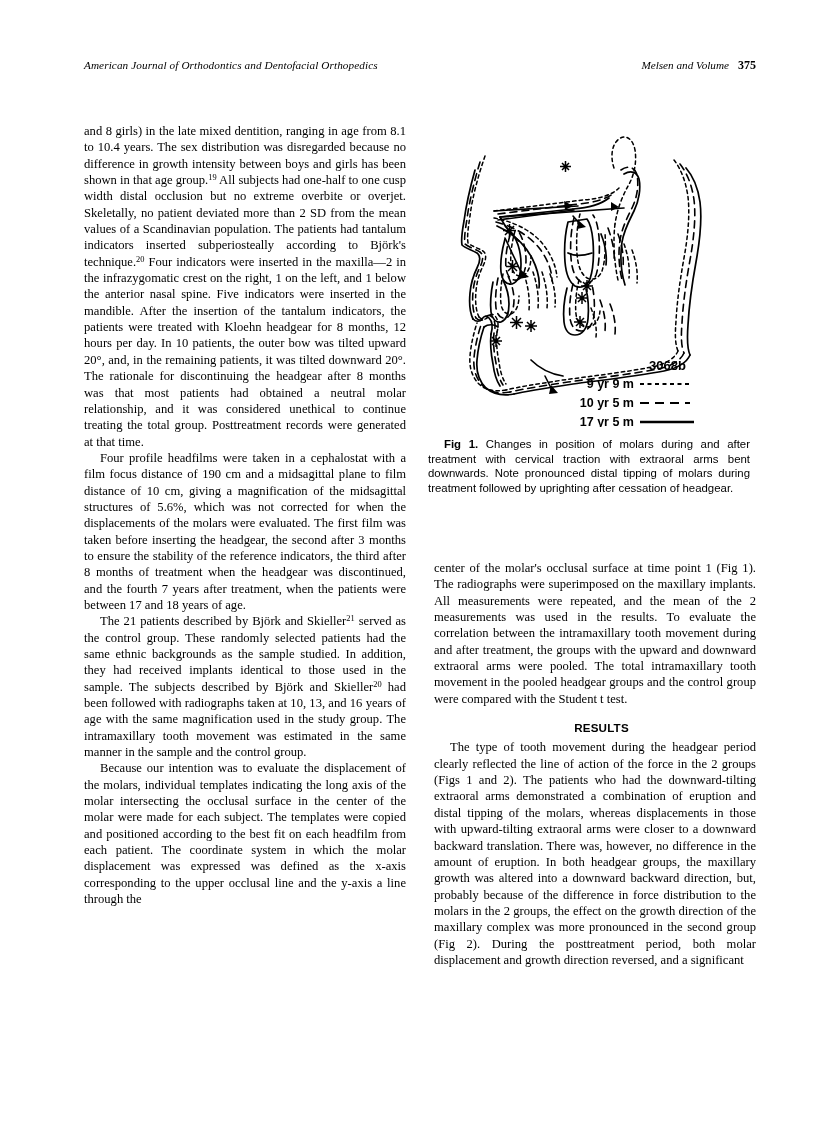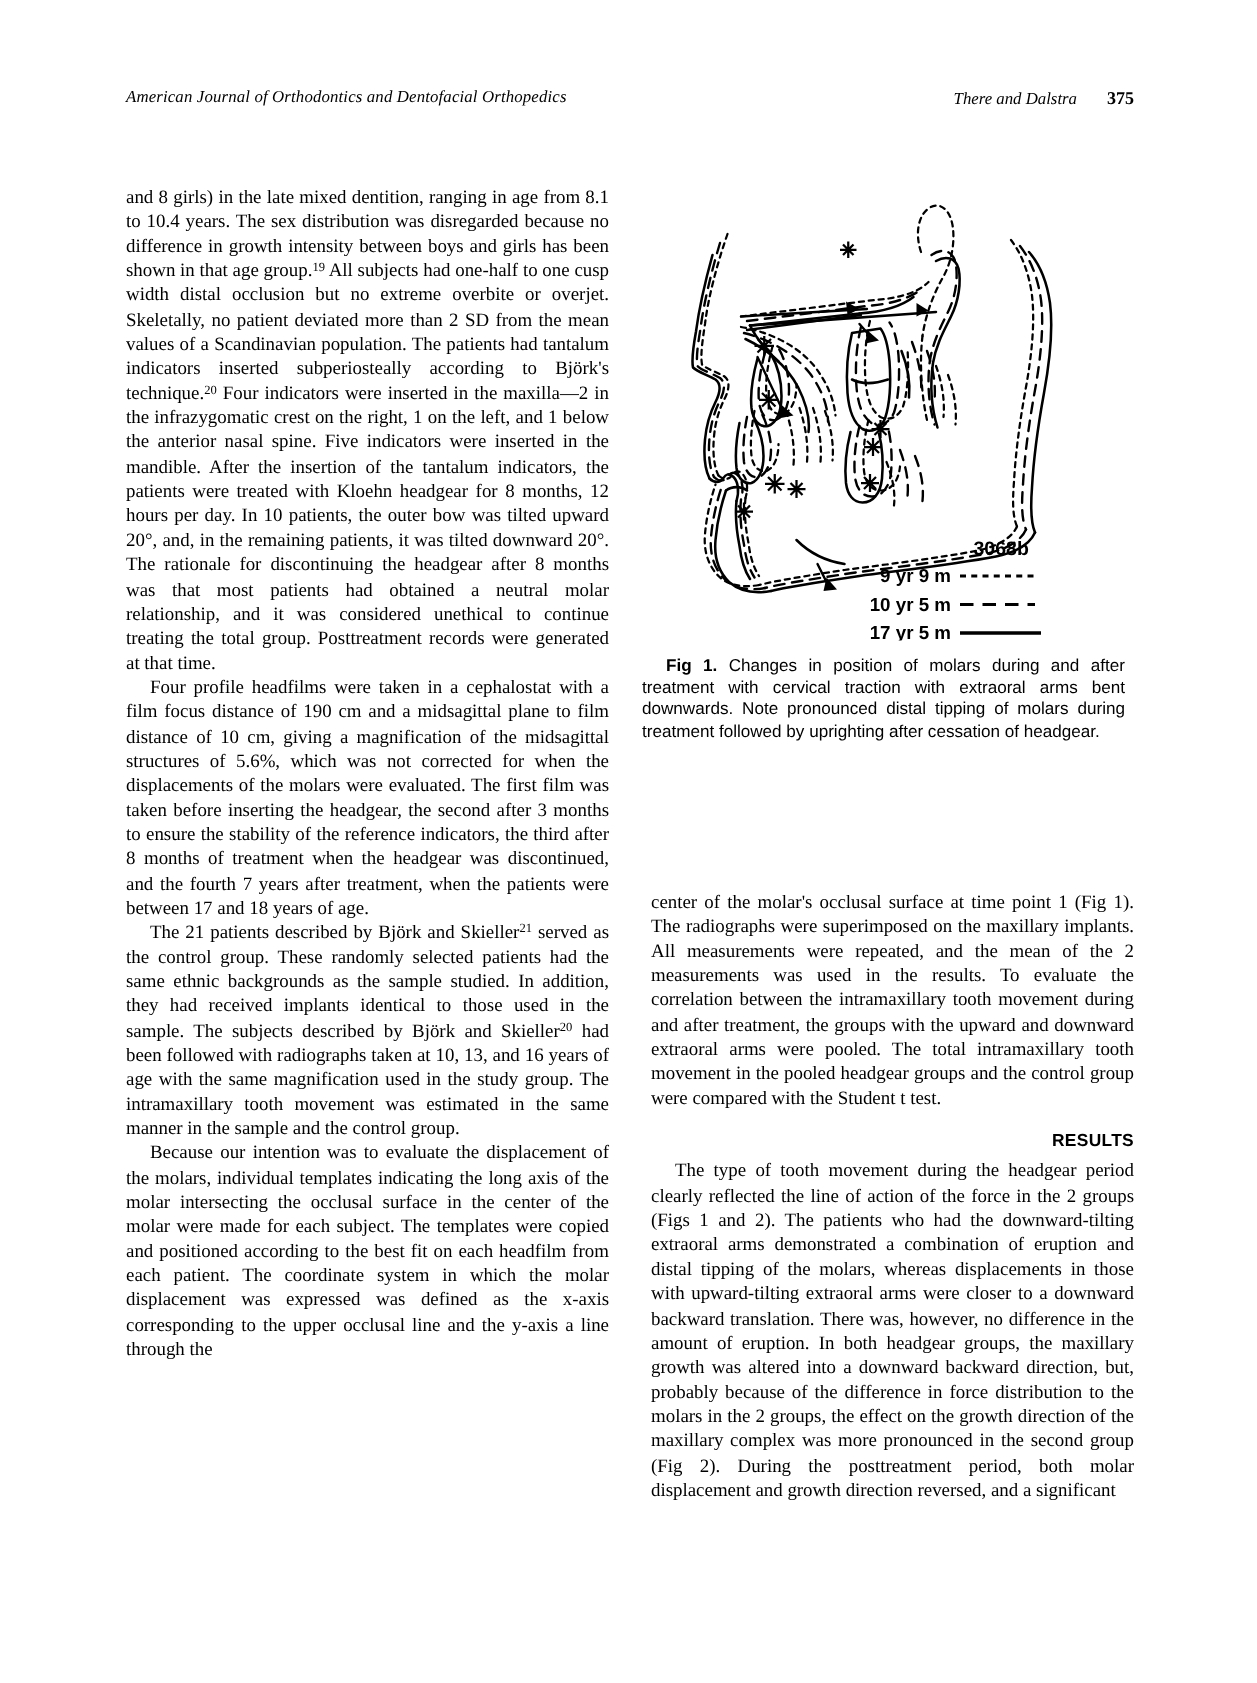--- a/index.html
+++ b/index.html
@@ -50,58 +50,58 @@
     white-space: nowrap;
     font-size: 11.2px;
     line-height: 15px;
   }
   .rh-right .journal-authors {
     font-style: italic;
   }
   .rh-right .page-number {
     font-weight: bold;
     font-style: normal;
-    margin-left: 20px;
+    margin-left: 9px;
     font-size: 12px;
     text-align: right;
   }
 
   
   .col {
     position: absolute;
     width: 322px;
     font-size: 12.6px;
     line-height: 16.35px;
     text-align: justify;
     text-justify: inter-word;
     hyphens: manual;
   }
   .col-left  { left: 84px;  top: 123px; }
-  .col-right { left: 434px; top: 593px; }
+  .col-right { left: 434px; top: 560px; }
 
   .col p {
     margin: 0;
   }
   .col p.indent {
     text-indent: 16px;
   }
   sup {
     font-size: 8.4px;
     line-height: 0;
     vertical-align: 0.42em;
   }
 
   .section-head {
     font-family: "Liberation Sans", sans-serif;
     font-weight: bold;
     font-size: 11.6px;
     letter-spacing: 0.2px;
     margin-top: 13px;
     margin-bottom: 3px;
-    text-align: right;
+    text-align: center;
     padding-left: 13px;
   }
 
   
   .figure {
     position: absolute;
     left: 428px;
     top: 122px;
     width: 322px;
   }
@@ -127,21 +127,21 @@
 </head>
 <body>
 
 <div class="page">
 
   <div class="running-head">
     <div class="rh-left">
       <span>American Journal of Orthodontics and Dentofacial Orthopedics</span>
     </div>
     <div class="rh-right">
-      <span class="journal-authors">There and Dalstra</span><span class="page-number">375</span>
+      <span class="journal-authors">Melsen and Volume</span><span class="page-number">375</span>
     </div>
   </div>
 
   <div class="col col-left">
 
     <p><span>and 8 girls) in the late mixed dentition, ranging in age from 8.1 to 10.4 years. The sex distribution was disregarded because no difference in growth intensity between boys and girls has been shown in that age group.</span><sup>19</sup><span> All subjects had one-half to one cusp width distal occlusion but no extreme overbite or overjet. Skeletally, no patient deviated more than 2 SD from the mean values of a Scandinavian population. The patients had tantalum indicators inserted subperiosteally according to Björk's technique.</span><sup>20</sup><span> Four indicators were inserted in the maxilla—2 in the infrazygomatic crest on the right, 1 on the left, and 1 below the anterior nasal spine. Five indicators were inserted in the mandible. After the insertion of the tantalum indicators, the patients were treated with Kloehn headgear for 8 months, 12 hours per day. In 10 patients, the outer bow was tilted upward 20°, and, in the remaining patients, it was tilted downward 20°. The rationale for discontinuing the headgear after 8 months was that most patients had obtained a neutral molar relationship, and it was considered unethical to continue treating the total group. Posttreatment records were generated at that time.</span></p>
 
     <p class="indent">Four profile headfilms were taken in a cephalostat with a film focus distance of 190 cm and a midsagittal plane to film distance of 10 cm, giving a magnification of the midsagittal structures of 5.6%, which was not corrected for when the displacements of the molars were evaluated. The first film was taken before inserting the headgear, the second after 3 months to ensure the stability of the reference indicators, the third after 8 months of treatment when the headgear was discontinued, and the fourth 7 years after treatment, when the patients were between 17 and 18 years of age.</p>
 
     <p class="indent"><span>The 21 patients described by Björk and Skieller</span><sup>21</sup><span> served as the control group. These randomly selected patients had the same ethnic backgrounds as the sample studied. In addition, they had received implants identical to those used in the sample. The subjects described by Björk and Skieller</span><sup>20</sup><span> had been followed with radiographs taken at 10, 13, and 16 years of age with the same magnification used in the study group. The intramaxillary tooth movement was estimated in the same manner in the sample and the control group.</span></p>

